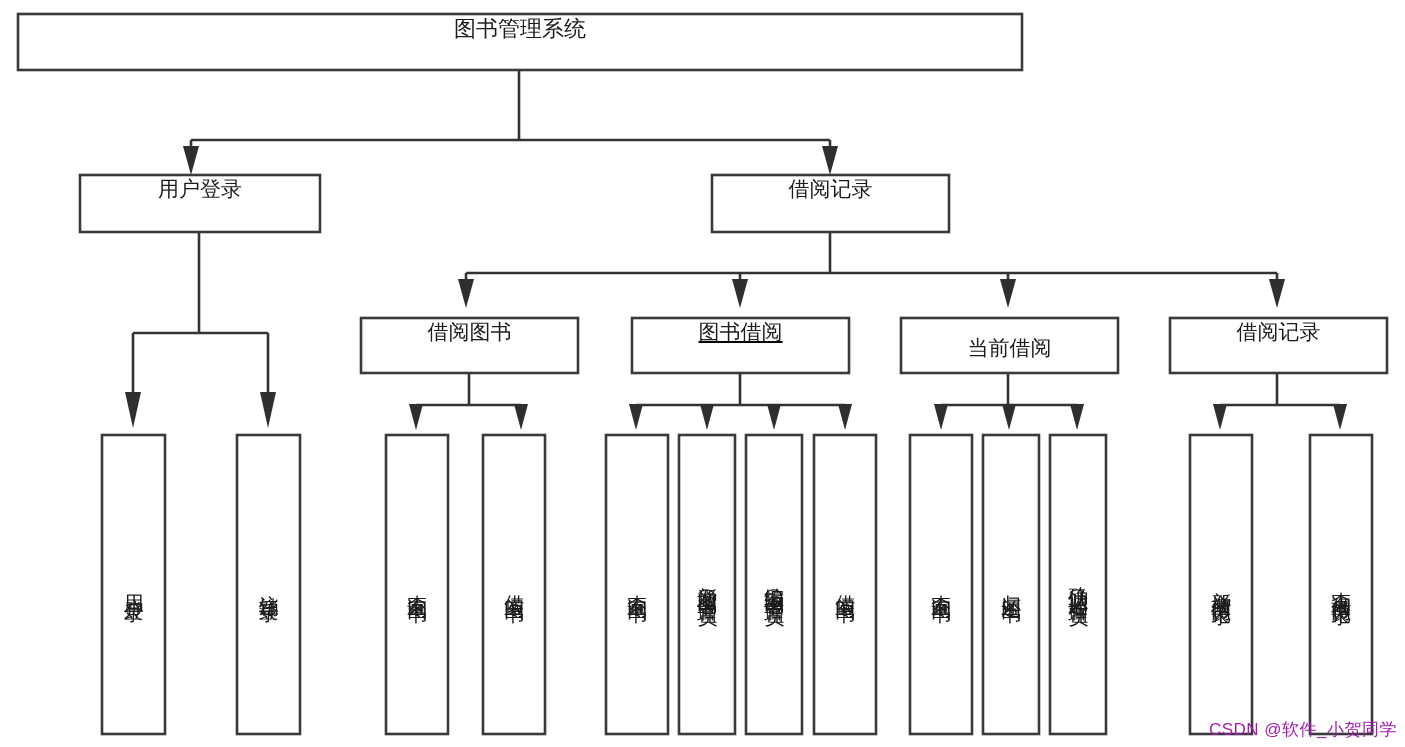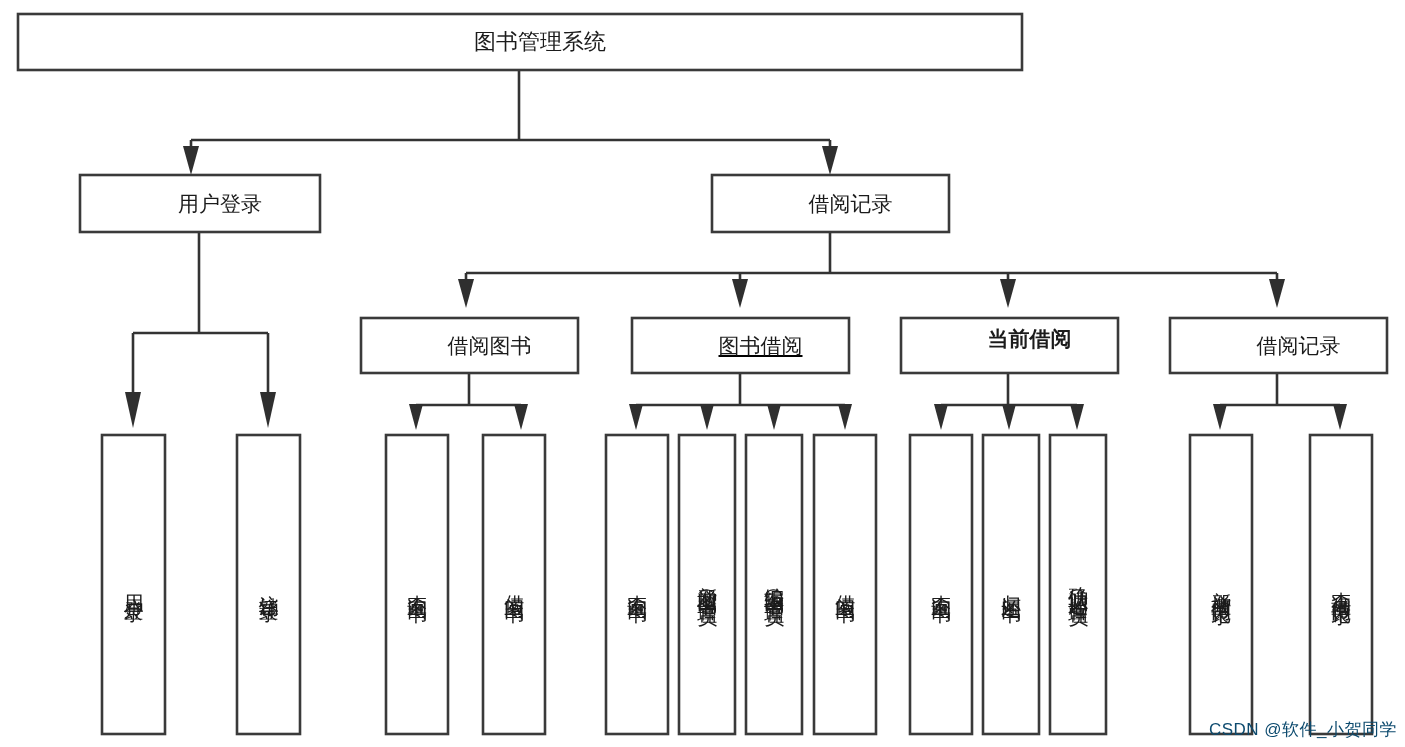--- a/index.html
+++ b/index.html
@@ -55,41 +55,40 @@
     font-size: 20px;
     line-height: 1.18;
     letter-spacing: 3px;
     color: #1b1b1b;
     white-space: nowrap;
     text-align: center;
   }
   .hlabel-wrap {
     position: absolute;
     display: flex;
-    align-items: center;
+    align-items: flex-start;
     justify-content: center;
     pointer-events: none;
-    margin-left: 20px;
   }
   .hlabel-text {
     font-family: "Liberation Sans", "DejaVu Sans", sans-serif;
     font-size: 21px;
     color: #1b1b1b;
     white-space: nowrap;
   }
   .root-label-text {
     font-size: 22px;
   }
   #watermark {
     position: absolute;
     right: 8px;
     bottom: 6px;
     font-family: "Liberation Sans", "DejaVu Sans", sans-serif;
     font-size: 17px;
-    color: #0c4a6e;
+    color: #a21caf;
     letter-spacing: 0.5px;
     white-space: nowrap;
     pointer-events: none;
   }
 </style>
 </head>
 <body>
 
 <div id="diagram-root">
 
@@ -196,21 +195,21 @@
   <div class="hlabel-wrap" style="left:712px; top:175px; width:237px; height:57px;">
     <span class="hlabel-text">借阅记录</span>
   </div>
 
   <div class="hlabel-wrap" style="left:361px; top:318px; width:217px; height:55px;">
     <span class="hlabel-text">借阅图书</span>
   </div>
   <div class="hlabel-wrap" style="left:632px; top:318px; width:217px; height:55px;text-decoration:underline;">
     <span class="hlabel-text">图书借阅</span>
   </div>
-  <div class="hlabel-wrap" style="left:901px; top:320px; width:217px; height:38px;font-weight:bold;">
+  <div class="hlabel-wrap" style="left:901px; top:334px; width:217px; height:38px;">
     <span class="hlabel-text">当前借阅</span>
   </div>
   <div class="hlabel-wrap" style="left:1170px; top:318px; width:217px; height:55px;">
     <span class="hlabel-text">借阅记录</span>
   </div>
 
   <div class="vlabel-wrap" style="left:102px; top:435px; width:63px; height:299px;">
     <span class="vlabel-text">用户登录</span>
   </div>
   <div class="vlabel-wrap" style="left:237px; top:435px; width:63px; height:299px;">

